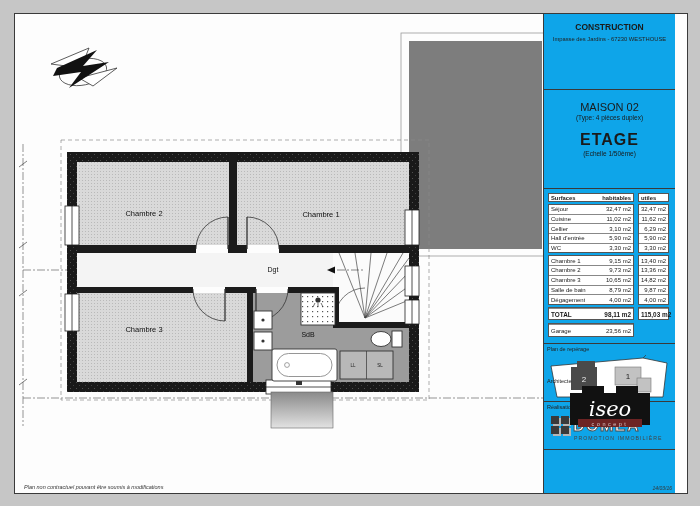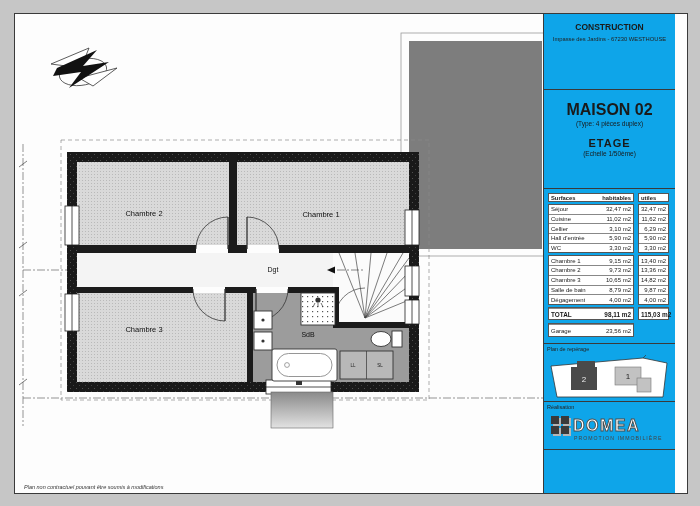--- a/index.html
+++ b/index.html
@@ -13,23 +13,23 @@
   .mini-label{position:absolute;font-size:4.5px;color:#222;white-space:nowrap;transform:translate(-50%,-50%);}
   #footer-note{position:absolute;left:9px;bottom:3px;font-size:5.5px;font-style:italic;color:#333;}
   
   #titleblock{position:absolute;left:528px;top:0;bottom:0;width:131px;border-left:1px solid #3a3a3a;background:#0ea5e9;}
   .tb-section{border-bottom:1px solid #3a3a3a;position:relative;box-sizing:border-box;}
   .sec-label{font-size:5.5px;color:#222;padding:2px 0 0 3px;}
   #sec-header{height:68px;text-align:center;}
   #sec-header .big{font-weight:bold;font-size:8.5px;line-height:11px;}
   #sec-header .addr{font-size:5.8px;margin-top:3px;color:#222;}
   #sec-project{height:88px;text-align:center;}
-  .proj-title{font-weight:bold;font-size:16px;}
+  .proj-title{font-weight:normal;font-size:11px;}
   .proj-sub{font-size:6.5px;margin-top:1px;}
-  .proj-level{font-weight:bold;font-size:11px;margin-top:10px;letter-spacing:1px;}
+  .proj-level{font-weight:bold;font-size:16px;margin-top:10px;letter-spacing:1px;}
   #sec-table{height:155px;}
   .tblwrap{position:absolute;left:4px;top:4px;right:2px;display:flex;}
   .tcol-left{width:86px;}
   .tcol-right{width:31px;margin-left:4px;}
   .box{border:1px solid #555;margin-bottom:2px;background:#fff;box-sizing:border-box;}
   .thead{display:flex;justify-content:space-between;align-items:center;height:9px;padding:0 2px;
          font-weight:bold;font-size:5.8px;}
   .trow{display:flex;justify-content:space-between;align-items:center;height:8.7px;padding:0 2px;
         font-size:6px;border-top:0.5px solid #888;}
   .rows .trow:first-child,.box.trow{border-top:none;}
@@ -346,15 +346,29 @@
               <rect x="10" y="4" width="8" height="8"></rect>
             <rect x="0" y="14" width="8" height="8"></rect>
               <rect x="10" y="14" width="8" height="8"></rect>
           </g>
           <text x="22" y="19" font-size="16" font-weight="bold" letter-spacing="1.5" fill="#fff" stroke="#4a4a4a" stroke-width="0.9" font-family="Liberation Sans, sans-serif">DOMEA</text>
           <text x="23" y="28" font-size="5.2" letter-spacing="1" fill="#444" font-family="Liberation Sans, sans-serif">PROMOTION IMMOBILIÈRE</text>
         </svg>
       </div>
     </div>
 
+    <div id="sec-architecte" class="tb-section">
+      <div class="sec-label">Architecte</div>
+      <div class="logo-center">
+        <svg width="92" height="46" viewBox="0 0 92 46">
+          <rect x="18" y="0" width="22" height="7" fill="#111"></rect>
+          <rect x="52" y="0" width="22" height="7" fill="#111"></rect>
+          <rect x="6" y="7" width="80" height="32" fill="#111"></rect>
+          <text x="46" y="30" font-size="21" font-style="italic" fill="#fff" text-anchor="middle" font-family="DejaVu Serif, serif">iseo</text>
+          <rect x="14" y="33" width="64" height="8" fill="#6d2424"></rect>
+          <text x="46" y="39.5" font-size="5.5" letter-spacing="2.5" fill="#d8c6c6" text-anchor="middle" font-family="Liberation Sans, sans-serif">concept</text>
+        </svg>
+      </div>
+      <div id="tb-date">14/03/16</div>
+    </div>
 
   </div>
 </div>
 
 </body></html>

